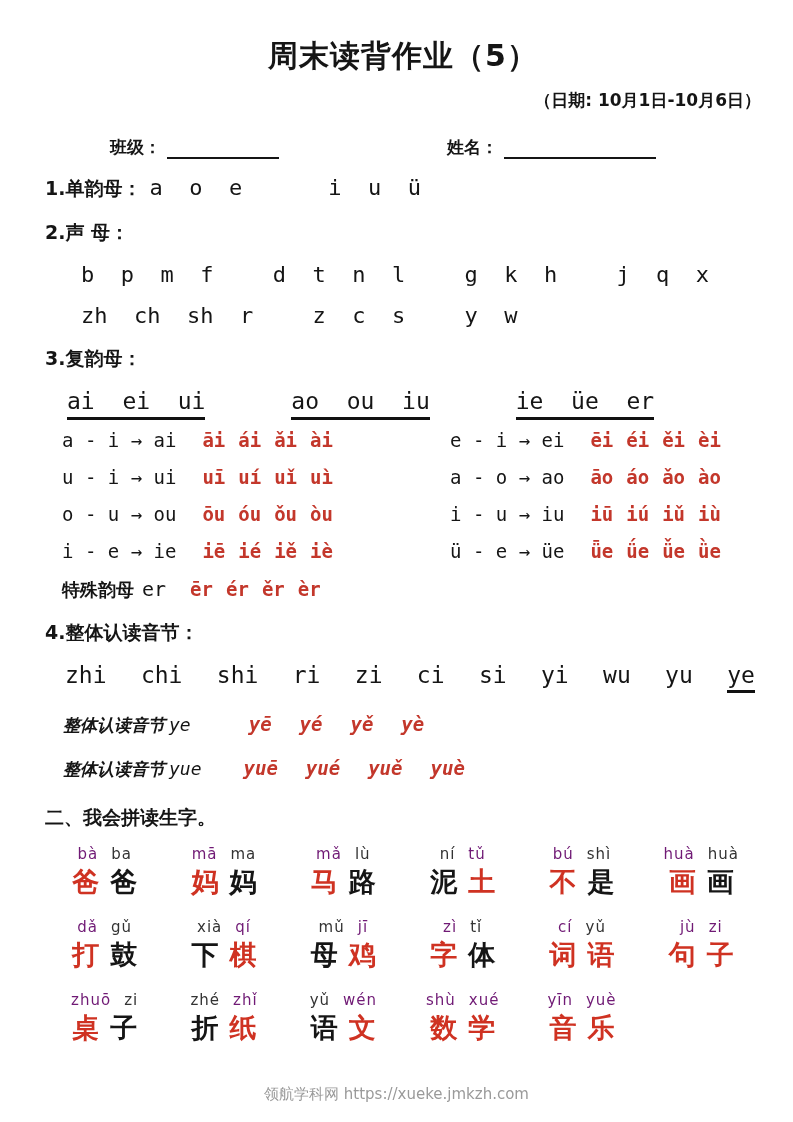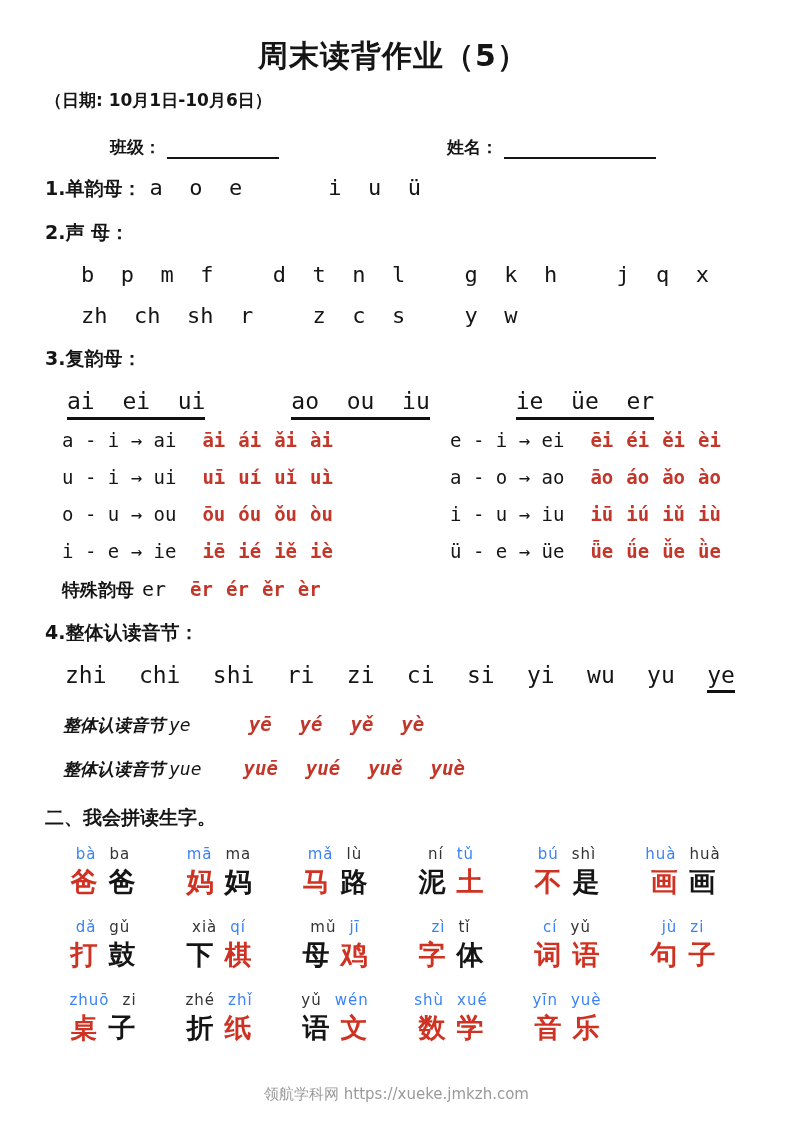--- a/index.html
+++ b/index.html
@@ -1,23 +1,23 @@
 <!DOCTYPE html>
 <html><head>
 <meta charset="utf-8">
 <style>
   html,body{margin:0;padding:0;}
   body{
     width:793px;height:1122px;overflow:hidden;background:#ffffff;
     font-family:"DejaVu Sans",sans-serif;color:#151515;
   }
-  .page{position:relative;box-sizing:border-box;width:793px;height:1122px;padding:36px 52px 0 45px;}
+  .page{position:relative;box-sizing:border-box;width:793px;height:1122px;padding:36px 32px 0 45px;}
   .mono{font-family:"DejaVu Sans Mono",monospace;}
   .title{text-align:center;font-size:30px;font-weight:bold;letter-spacing:1px;}
-  .subtitle{text-align:left;font-size:17px;font-weight:bold;margin-top:12px;}
+  .subtitle{text-align:right;font-size:17px;font-weight:bold;margin-top:12px;}
   .idrow{display:flex;align-items:flex-end;margin-top:24px;font-size:17px;font-weight:bold;}
   .idrow .lbl-class{margin-left:65px;}
   .idrow .lbl-name{margin-left:168px;}
   .blank{display:inline-block;border-bottom:2px solid #151515;height:17px;margin-left:6px;}
   .blank-class{width:112px;}
   .blank-name{width:152px;}
   .h1{margin-top:22px;font-size:19px;font-weight:bold;}
   .clabel{font-size:19px;font-weight:bold;}
   .line1{margin-top:16px;display:flex;align-items:baseline;}
   .line1 .letters{font-size:22px;white-space:pre;margin-left:8px;}
@@ -41,21 +41,21 @@
   .yerow{display:flex;align-items:baseline;margin-top:20px;margin-left:18px;font-style:italic;}
   .yerow .ylab{font-size:17px;font-weight:bold;}
   .yerow .ypy{font-size:18px;margin-left:4px;}
   .yerow .tonebox{width:420px;}
   .yerow .tone{font-size:19px;margin-right:28px;}
   .h2{margin-top:24px;}
   .wgrid{display:grid;grid-template-columns:repeat(6,1fr);row-gap:18px;margin-top:14px;}
   .word{text-align:center;}
   .word .py{display:flex;justify-content:center;gap:13px;font-size:15px;letter-spacing:1px;}
   .word .zi{display:flex;justify-content:center;gap:11px;font-size:27px;font-weight:bold;margin-top:1px;}
-  .py [data-color="r"]{color:#3b82f6;}
+  .py [data-color="r"]{color:#701a75;}
   .py [data-color="k"]{color:#333333;}
   .zi [data-color="r"]{color:#cf3222;}
   .zi [data-color="k"]{color:#151515;}
   .watermark{position:absolute;left:0;right:0;bottom:18px;text-align:center;color:#9a9a9a;font-size:15px;}
 </style>
 </head>
 <body>
 
 <div class="page">
 

